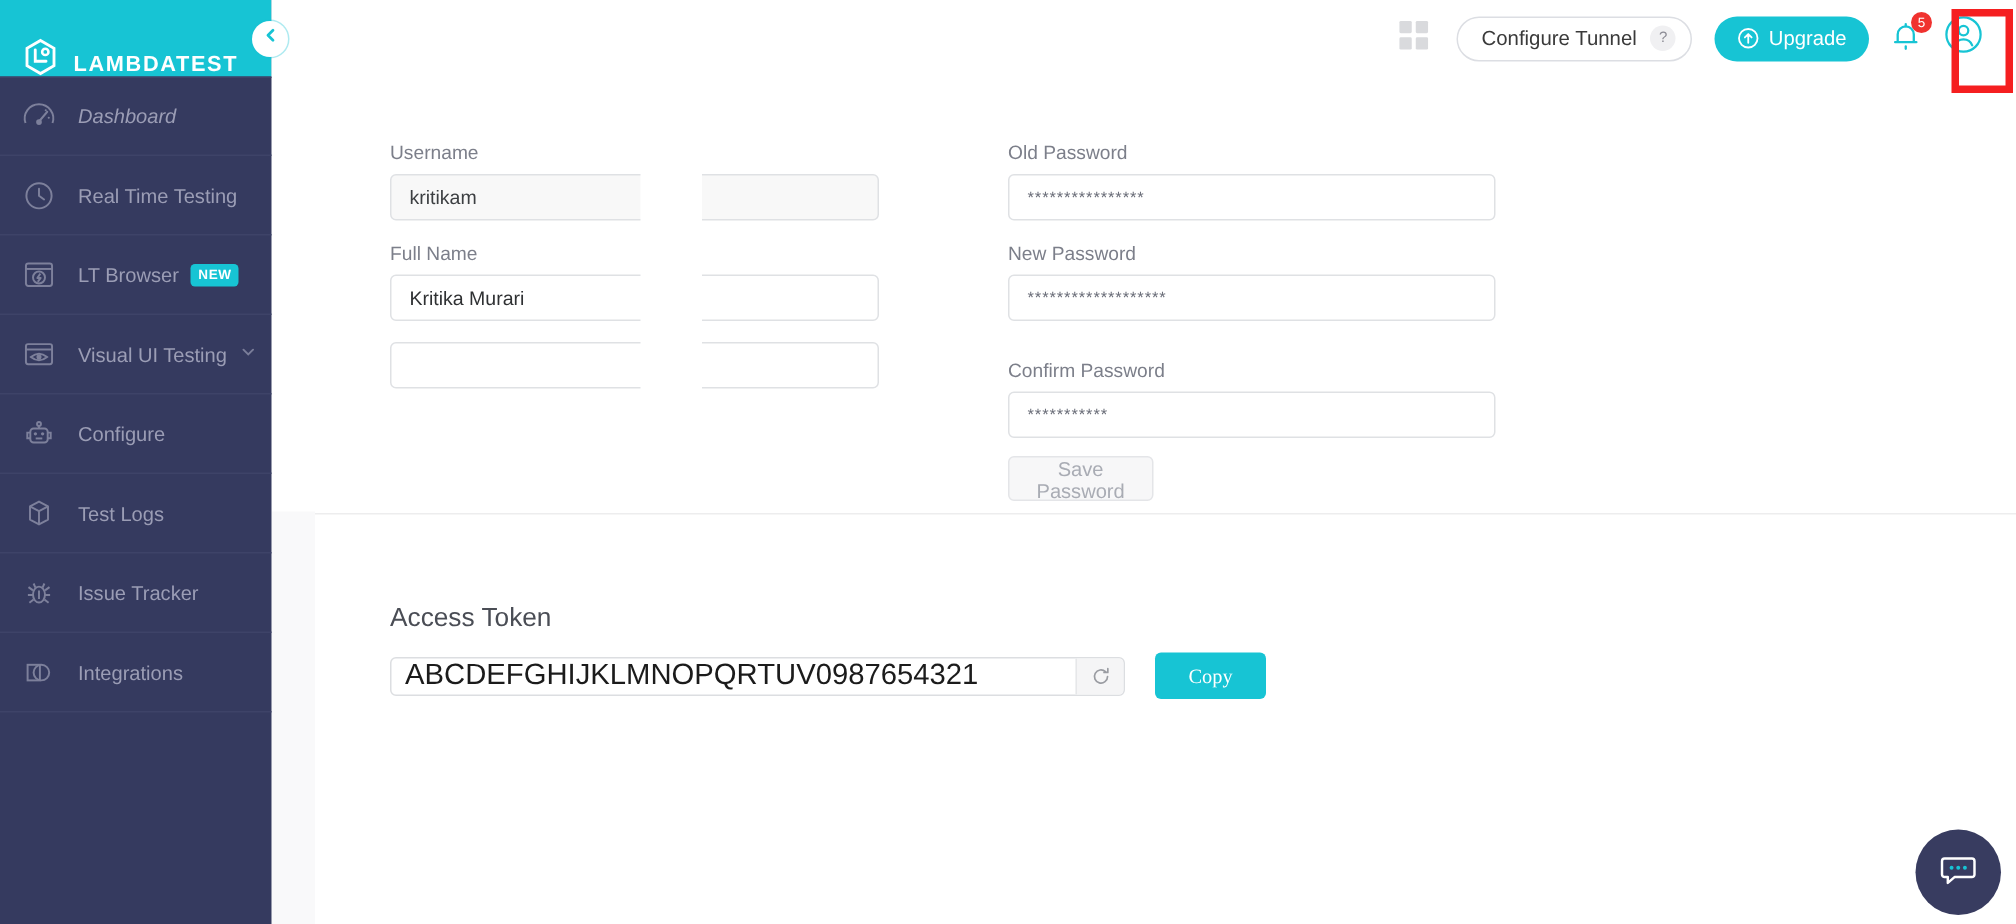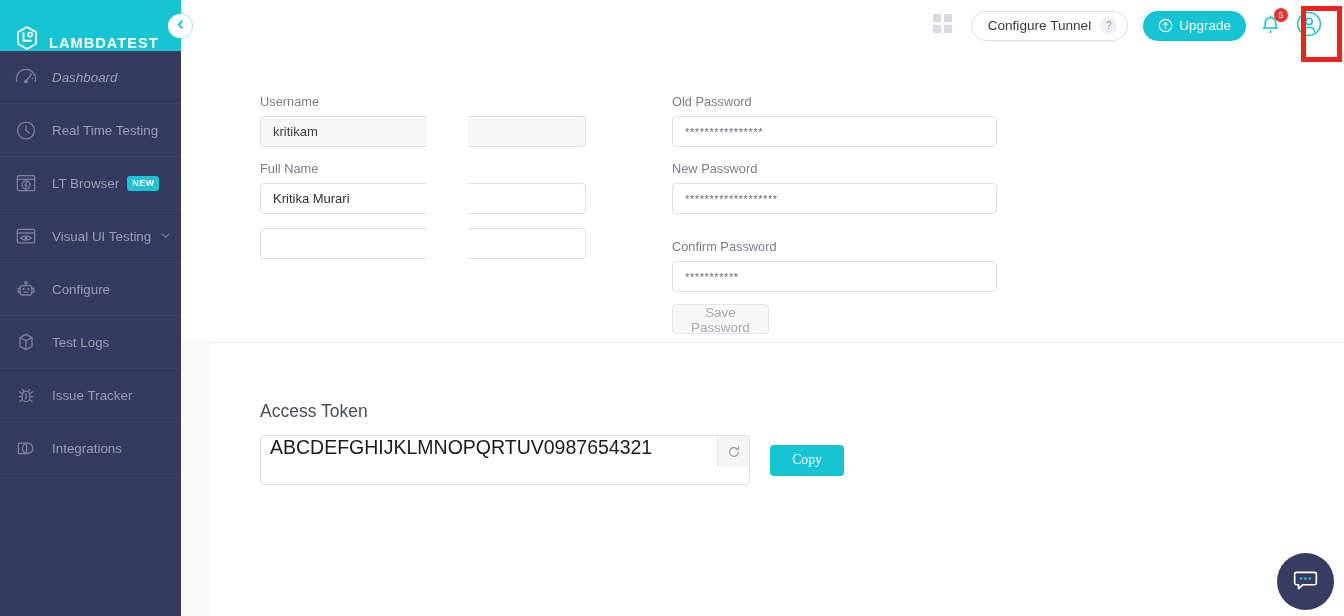--- a/index.html
+++ b/index.html
@@ -174,23 +174,23 @@
 
   .token-title {
     position: absolute; left: 50px; top: 350px;
     font-size: 17.5px; color: #4a4d55;
   }
   .token-row {
     position: absolute; left: 50px; top: 384px;
     display: flex; align-items: center;
   }
   .token-box {
-    width: 490px; height: 50px;
+    width: 490px; height: 26px;
     border: 1px solid #dcdee1; border-radius: 4px;
-    display: flex; overflow: hidden;
+    display: flex; align-items: center; overflow: hidden;
     background: #fff;
   }
   .token-val {
     flex: 1; font-size: 19.5px; color: #1b1b1b;
     padding: 0 9px; white-space: nowrap;
     font-family: "Liberation Sans", sans-serif;
   }
   .token-refresh {
     width: 32px; height: 31px; background: #f5f5f6;
     border-left: 1px solid #e6e7e9;

